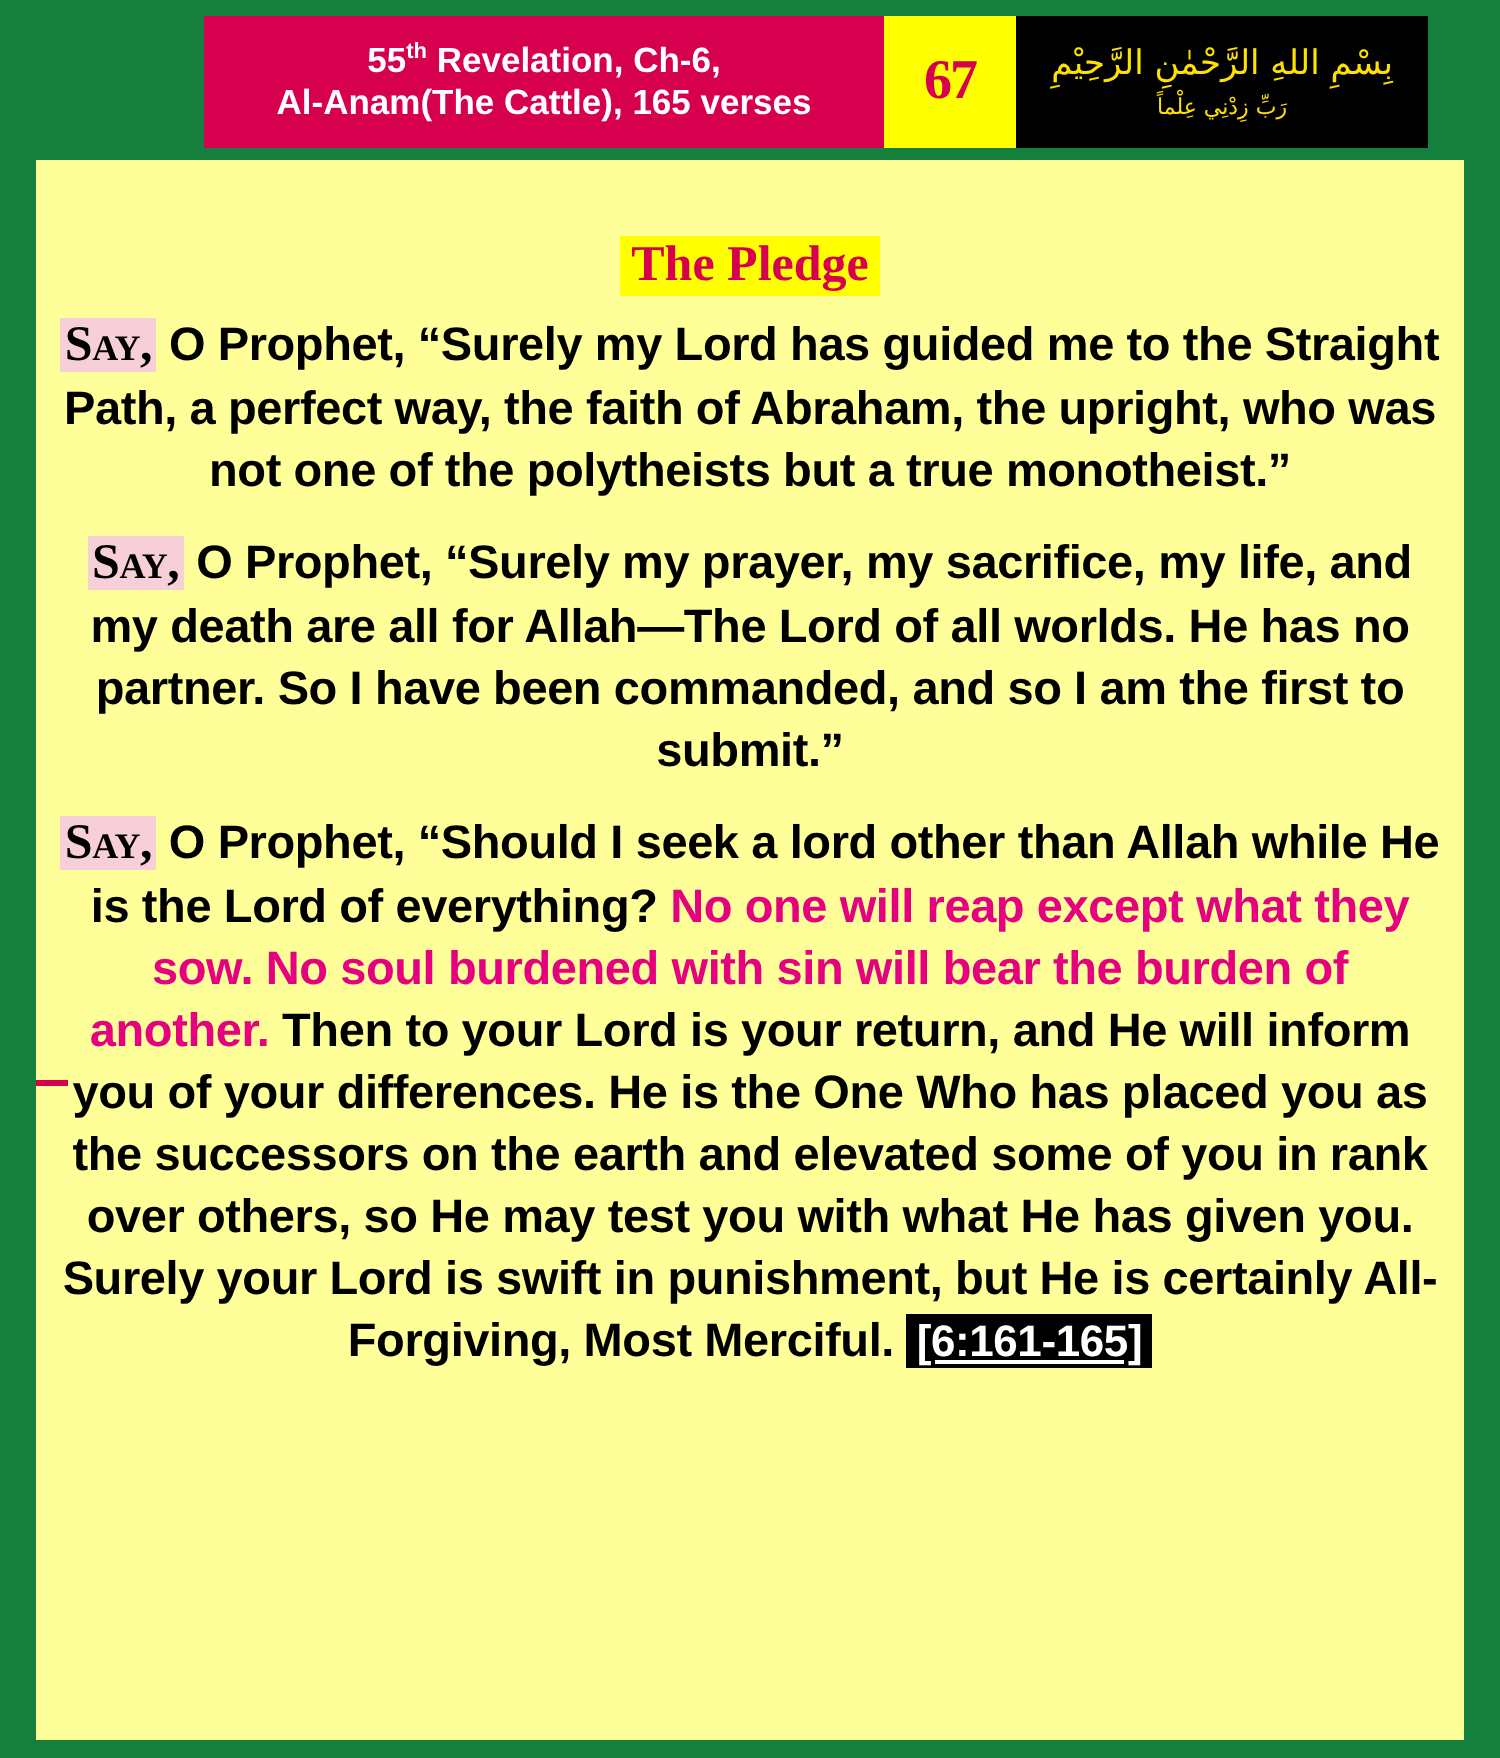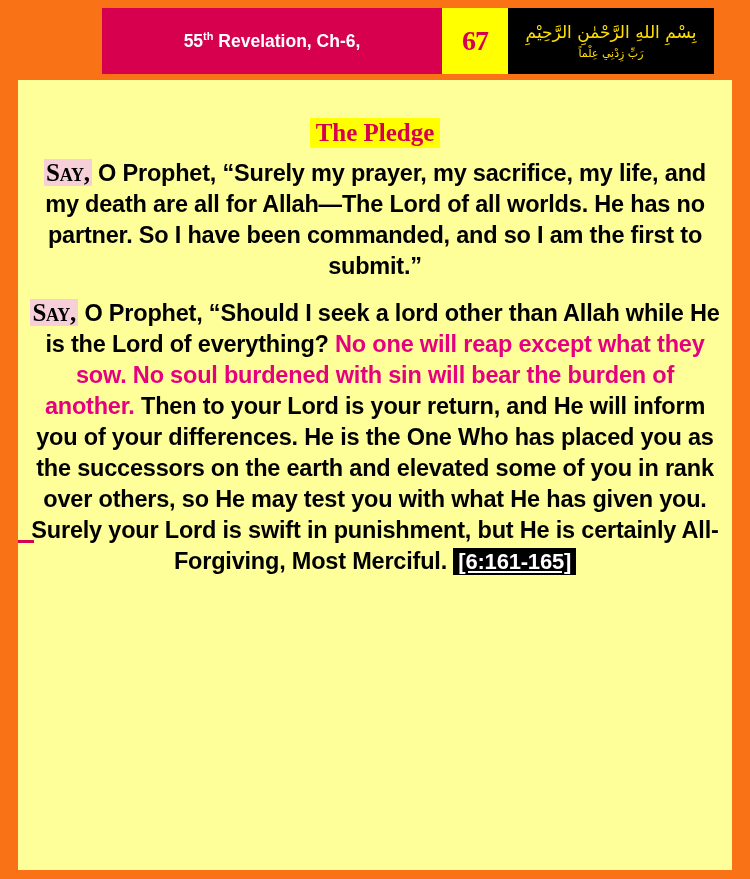--- a/index.html
+++ b/index.html
@@ -10,21 +10,21 @@
     width: 750px;
     height: 879px;
     background: #ffffff;
     font-family: "Liberation Sans", sans-serif;
     overflow: hidden;
   }
   .page {
     position: relative;
     width: 750px;
     height: 879px;
-    background: #f97316;
+    background: #15803d;
     box-sizing: border-box;
   }
 
   
   .header {
     position: absolute;
     top: 8px;
     left: 102px;
     width: 612px;
     height: 66px;
@@ -154,35 +154,39 @@
 </head>
 <body>
 
 <div class="page">
 
   <div class="header">
     <div class="hdr-title">
       <div>
         <span>55</span><sup>th</sup><span> Revelation, Ch-6,</span>
       </div>
+      <div>Al-Anam(The Cattle), 165 verses</div>
     </div>
     <div class="hdr-num">67</div>
     <div class="hdr-arabic">
       <div class="line1">بِسْمِ اللهِ الرَّحْمٰنِ الرَّحِيْمِ</div>
       <div class="line2">رَبِّ زِدْنِي عِلْماً</div>
     </div>
   </div>
 
   <div class="body-panel">
     <div class="left-tick"></div>
 
     <div class="pledge-wrap">
       <span class="pledge">The Pledge</span>
     </div>
 
+    <p class="para">
+      <span class="say">Say,</span><span> O Prophet, “Surely my Lord has guided me to the Straight Path, a perfect way, the faith of Abraham, the upright, who was not one of the polytheists but a true monotheist.”</span>
+    </p>
 
     <p class="para">
       <span class="say">Say,</span><span> O Prophet, “Surely my prayer, my sacrifice, my life, and my death are all for Allah—The Lord of all worlds. He has no partner. So I have been commanded, and so I am the first to submit.”</span>
     </p>
 
     <p class="para last">
       <span class="say">Say,</span><span> O Prophet, “Should I seek a lord other than Allah while He is the Lord of everything? </span><span class="red">No one will reap except what they sow. No soul burdened with sin will bear the burden of another.</span><span> Then to your Lord is your return, and He will inform you of your differences. He is the One Who has placed you as the successors on the earth and elevated some of you in rank over others, so He may test you with what He has given you. Surely your Lord is swift in punishment, but He is certainly All-Forgiving, Most Merciful. </span><span class="ref">[6:161-165]</span>
     </p>
   </div>
 </div>

